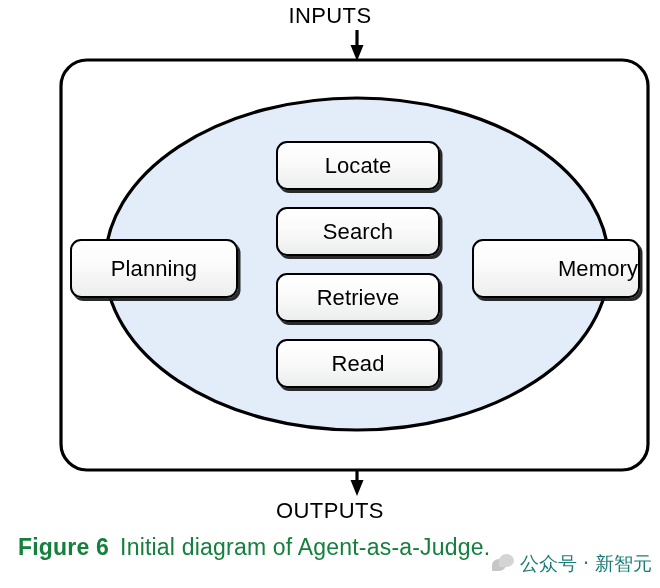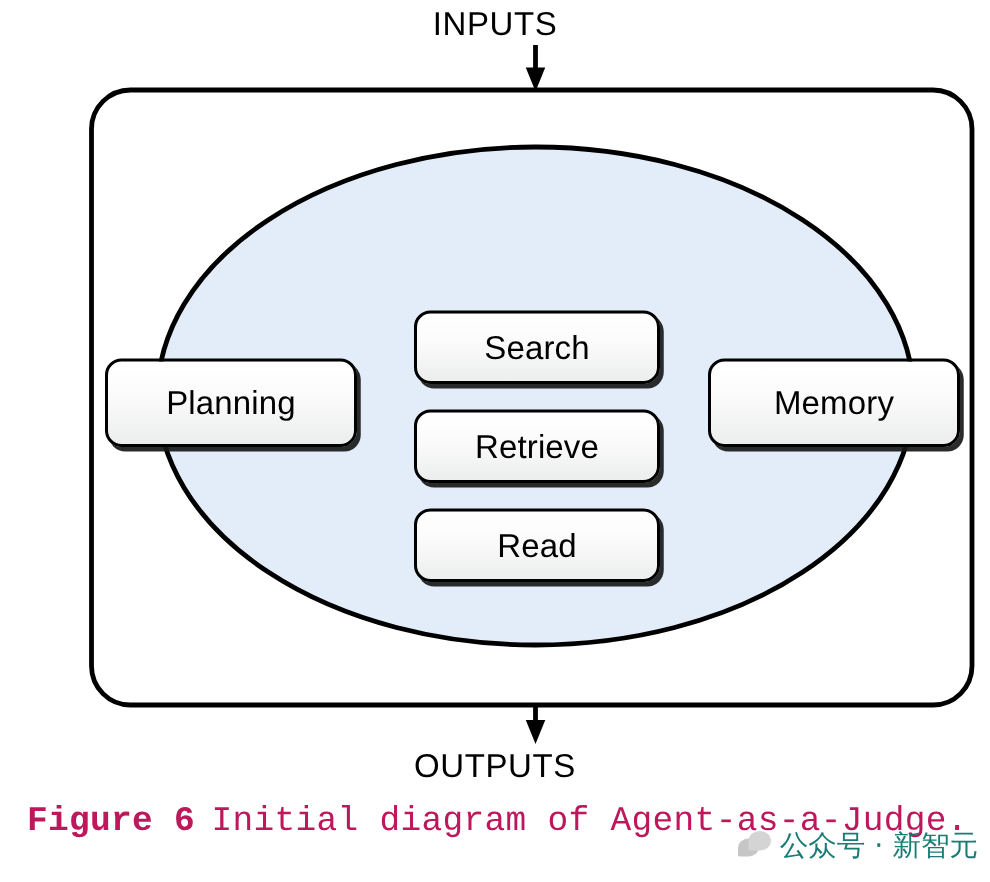--- a/index.html
+++ b/index.html
@@ -43,21 +43,21 @@
     font-weight: 400;
     letter-spacing: 0.1px;
     line-height: 1;
     user-select: none;
   }
   .node-label { pointer-events: none; }
 
   .center-node { left: 276px; width: 164px; height: 49px; }
   .side-node   { width: 168px; height: 59px; top: 239px; }
   #node-planning { left: 70px; }
-  #node-memory   { left: 472px; }
+  #node-memory   { left: 472px; justify-content: flex-end; }
 
   
   .flow-label {
     position: absolute;
     width: 660px;
     text-align: center;
     font-family: "Liberation Sans", sans-serif;
     font-size: 22px;
     color: #000000;
     letter-spacing: 0.4px;
@@ -65,23 +65,23 @@
   }
   #label-inputs { top: 3px; left: 0; }
   #label-outputs { top: 498px; left: 0; }
 
   
   #caption {
     position: absolute;
     left: 18px;
     top: 534px;
     width: 630px;
-    font-family: Liberation Mono, monospace;
+    font-family: Liberation Sans, sans-serif;
     font-size: 23px;
-    color: #be185d;
+    color: #15803d;
     white-space: nowrap;
     letter-spacing: 0.2px;
   }
   #caption-figno {
     font-weight: bold;
     margin-right: 11px;
   }
   
   #watermark {
     position: absolute;
@@ -127,20 +127,23 @@
     <ellipse cx="357" cy="264" rx="252" ry="166" fill="#e3edfa" stroke="#000000" stroke-width="3.2"></ellipse>
 
     <g>
       <line x1="357" y1="470" x2="357" y2="486" stroke="#000000" stroke-width="3.2"></line>
       <polygon points="357,496 350.5,480 363.5,480" fill="#000000"></polygon>
     </g>
   </svg>
 
   <div class="flow-label" id="label-inputs">INPUTS</div>
 
+  <div class="node center-node" style="top:141px">
+    <span class="node-label">Locate</span>
+  </div>
   <div class="node center-node" style="top:207px">
     <span class="node-label">Search</span>
   </div>
   <div class="node center-node" style="top:273px">
     <span class="node-label">Retrieve</span>
   </div>
   <div class="node center-node" style="top:339px">
     <span class="node-label">Read</span>
   </div>
 

